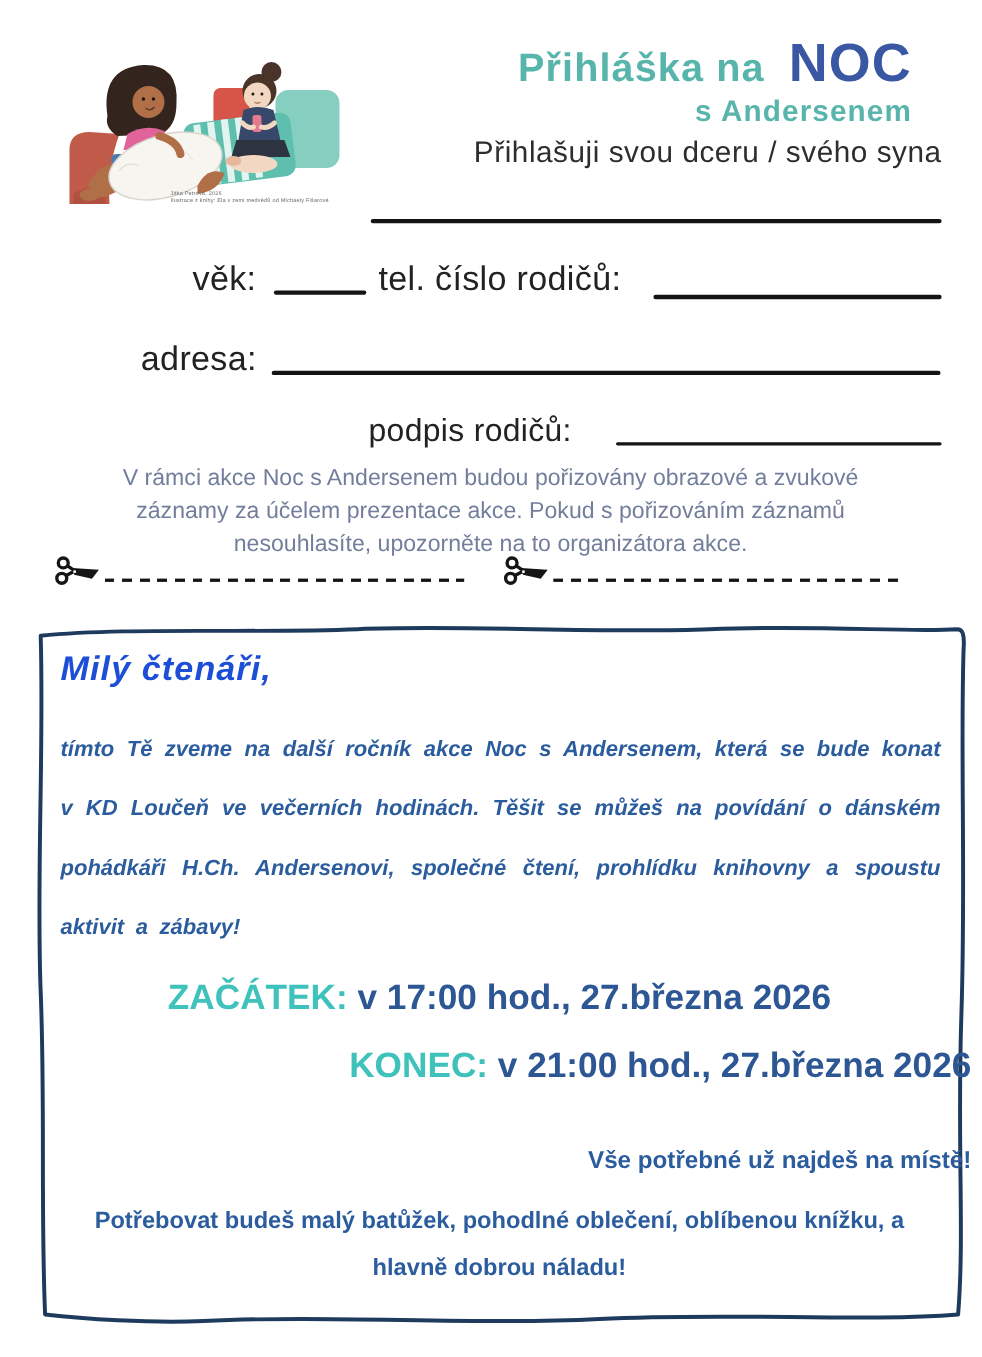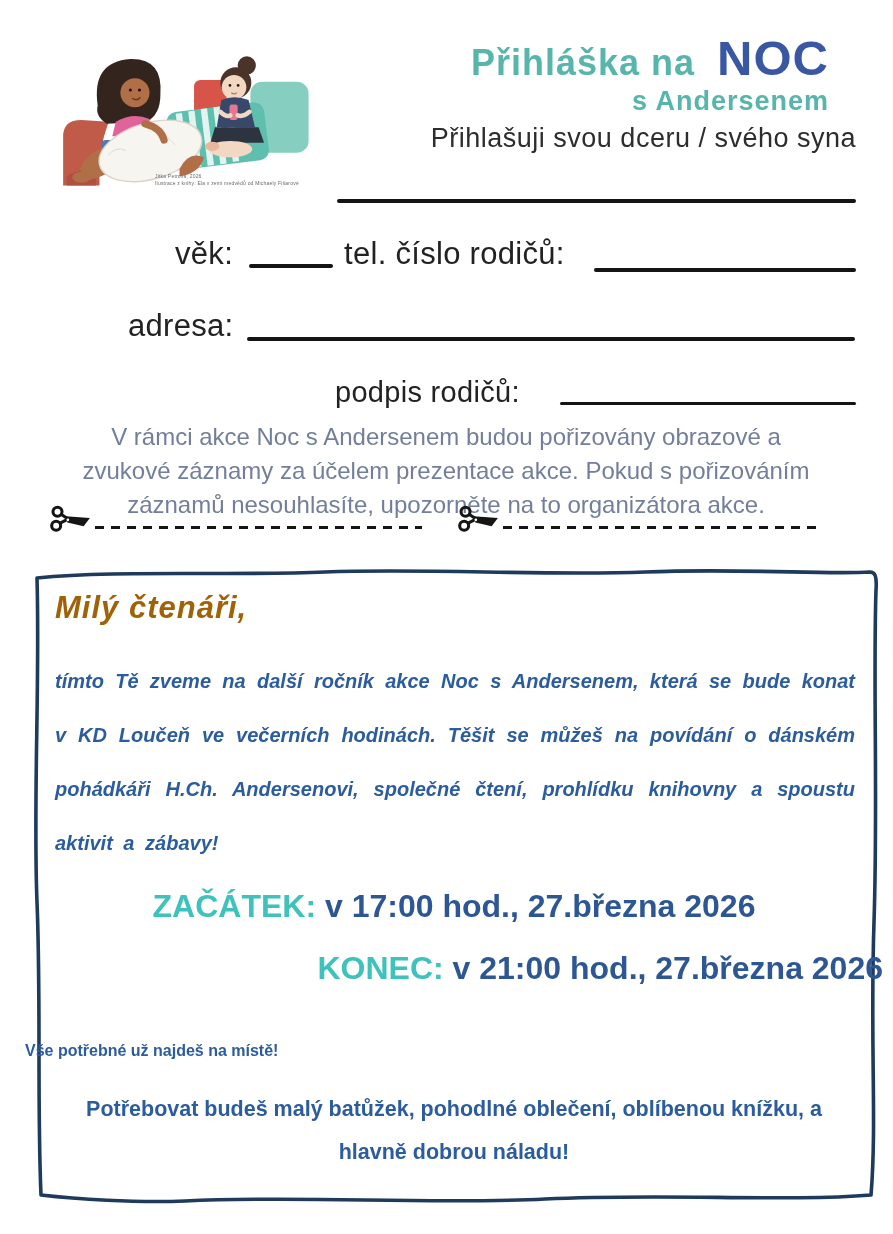--- a/index.html
+++ b/index.html
@@ -13,40 +13,40 @@
   .header-block{position:absolute;right:37px;top:34px;text-align:right;margin-left:12px;}
   .t1{display:flex;justify-content:flex-end;align-items:baseline;padding-right:27px;line-height:1;}
   .title-prefix{color:#58b5ab;font-weight:700;font-size:36px;letter-spacing:1px;}
   .title-main{color:#3a57a4;font-weight:800;font-size:49px;letter-spacing:1px;margin-left:22px;}
   .t2{padding-right:27px;margin-top:5px;color:#58b5ab;font-weight:700;font-size:27px;letter-spacing:1px;line-height:1;}
   .t3{margin-top:10px;color:#2d2d2d;font-weight:500;font-size:27px;letter-spacing:.5px;line-height:1;}
   
   .blank{position:absolute;background:#141414;border-radius:2px;}
   .lbl{position:absolute;color:#222222;font-size:31px;font-weight:500;letter-spacing:.3px;white-space:nowrap;}
   .consent{position:absolute;left:70px;top:420px;width:752px;text-align:center;
-    color:#727e9b;font-size:24px;line-height:1.42;font-weight:500;}
+    color:#727e9b;font-size:21px;line-height:1.42;font-weight:500;}
   
   .cut-row{position:absolute;display:flex;align-items:flex-end;}
   .scissors{width:42px;height:27px;flex:0 0 auto;}
   .dashes{flex:1;height:3px;margin:0 0 3px 3px;
     background:repeating-linear-gradient(90deg,#151515 0 9px,transparent 9px 16px);}
   
   .letter-box{position:absolute;left:25px;top:562px;width:858px;height:650px;}
   .letter-border{position:absolute;left:0;top:0;width:100%;height:100%;}
   .greeting{position:absolute;left:30px;top:28px;font-style:italic;font-weight:700;
-    font-size:31px;color:#a16207;letter-spacing:1px;}
+    font-size:31px;color:#1d4ed8;letter-spacing:1px;}
   .body-par{position:absolute;left:30px;top:92px;width:800px;text-align:justify;
     font-style:italic;font-weight:700;font-size:20px;line-height:54px;color:#2b5c9e;word-spacing:5px;}
   .time-line{position:absolute;left:0;width:100%;text-align:center;font-size:32px;font-weight:700;white-space:nowrap;}
   .time-start{top:326px;}
   .time-end{top:388px;text-align:right;}
   .time-label{color:#3fc2bb;}
   .time-value{color:#2d5694;font-weight:700;margin-top:32px;}
-  .note1{position:absolute;left:0;top:480px;width:100%;text-align:left;
-    color:#2b5c9e;font-weight:700;font-size:16px;}
+  .note1{position:absolute;left:0;top:480px;width:100%;text-align:right;
+    color:#2b5c9e;font-weight:700;font-size:22px;}
   .note2{position:absolute;left:60px;top:526px;width:738px;text-align:center;
     color:#2b5c9e;font-weight:700;font-size:21.5px;line-height:2.0;}
 </style>
 </head>
 <body>
 
 <div class="page">
 
   <div class="illustration">
     <svg viewBox="0 0 300 165" width="287" height="150">

